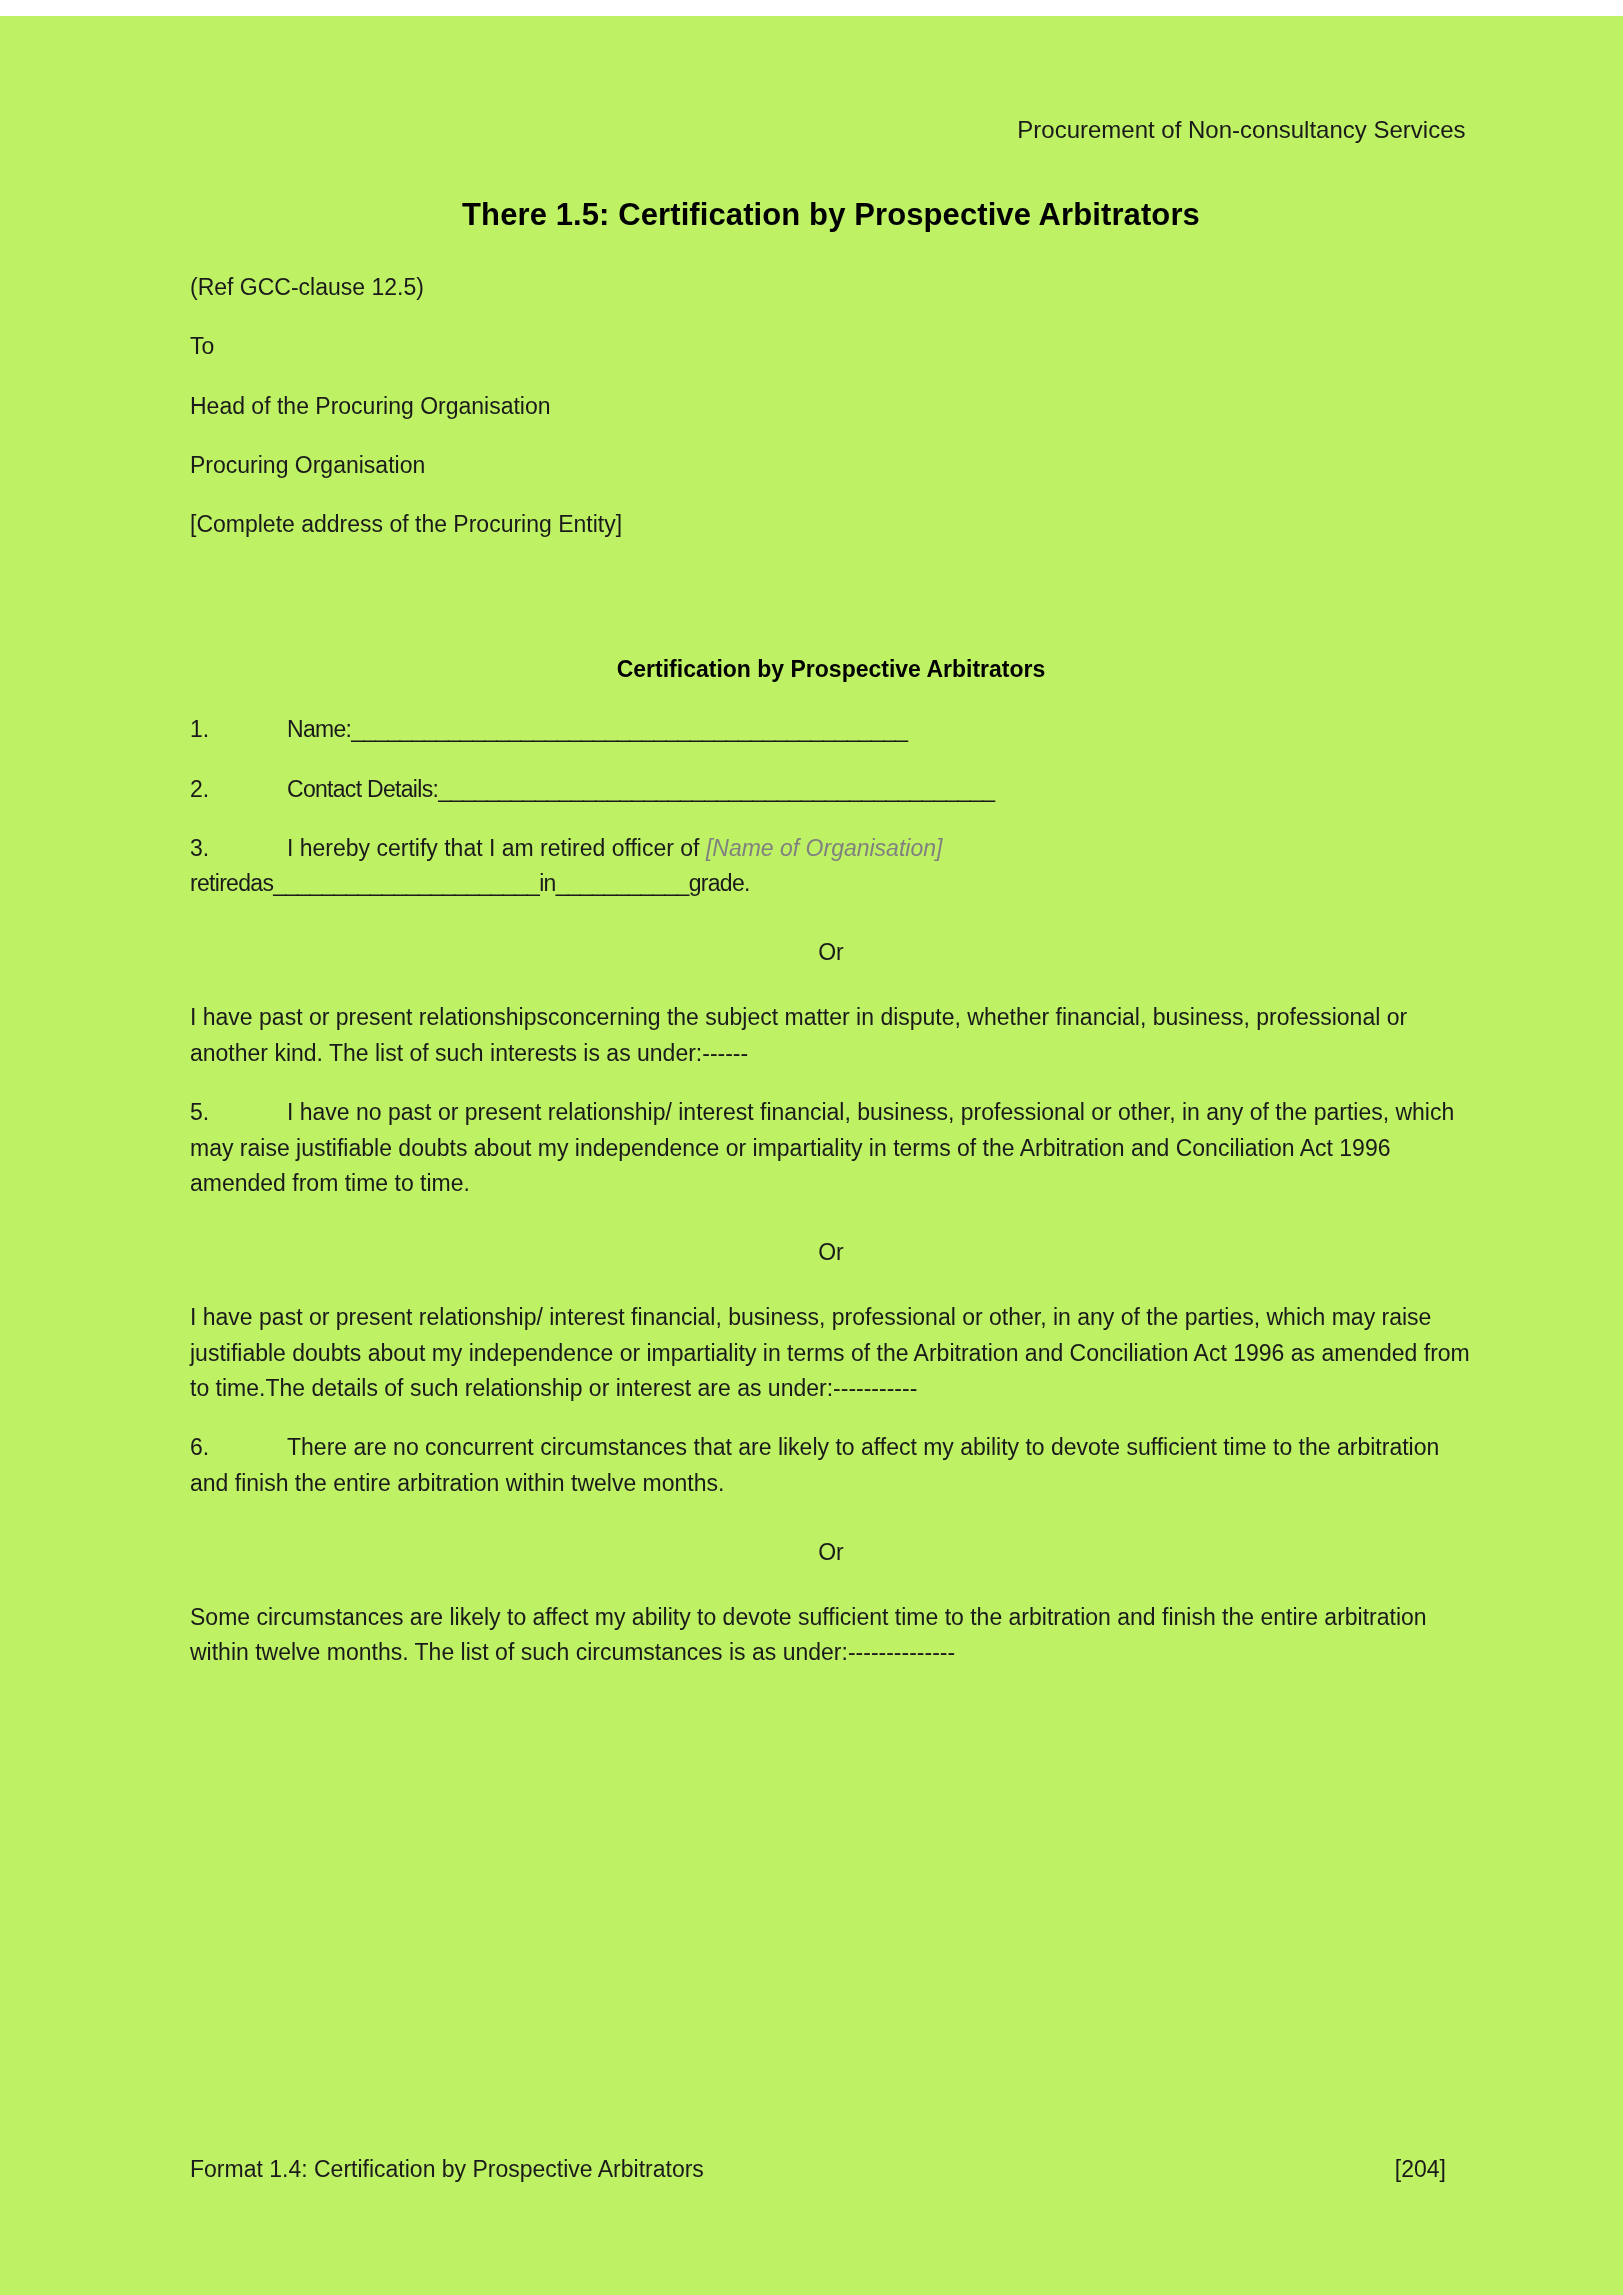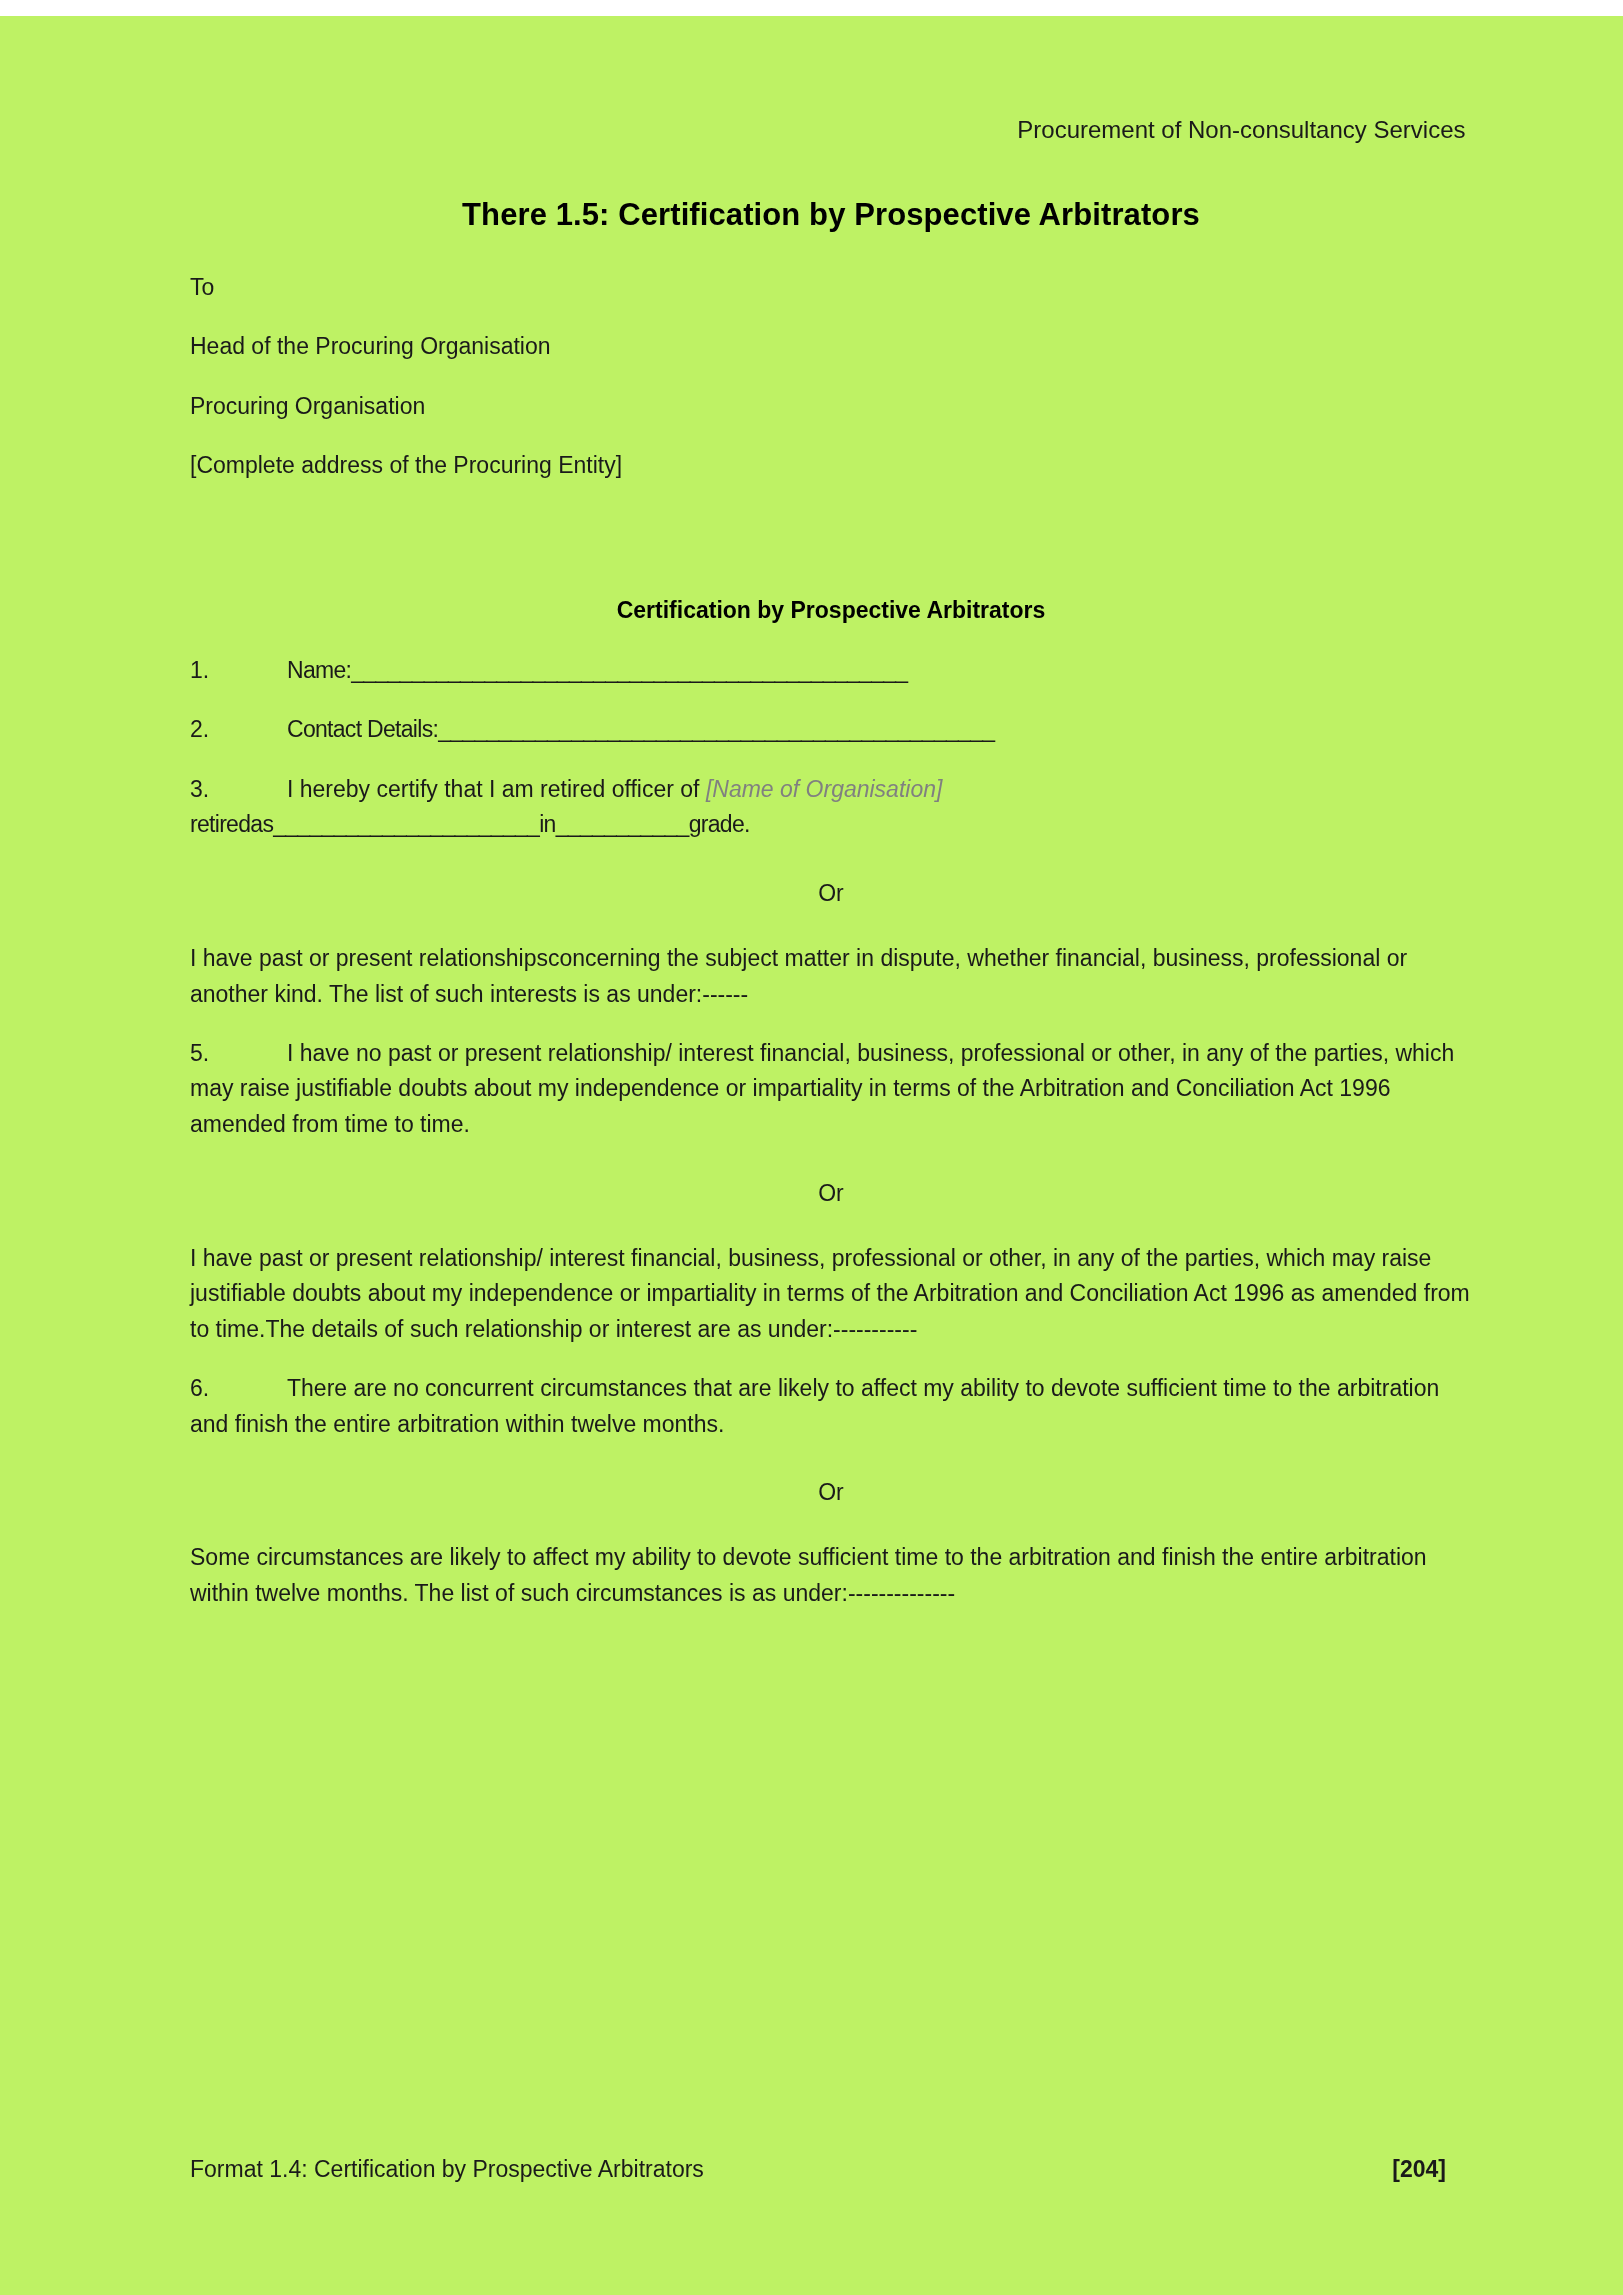--- a/index.html
+++ b/index.html
@@ -82,32 +82,32 @@
     right: 151px;
     bottom: 128px;
     display: flex;
     justify-content: space-between;
     align-items: baseline;
     font-size: 23px;
     color: #1a1a1a;
   }
   .footer-right {
     padding-right: 26px;
-    font-weight: bold;
   }
 </style>
 </head>
 <body>
 
 <div class="page">
 
   <div class="header">Procurement of Non-consultancy Services</div>
 
   <h1 class="doc-title">There 1.5: Certification by Prospective Arbitrators</h1>
 
+  <p class="para">(Ref GCC-clause 12.5)</p>
 
   <p class="para">To</p>
 
   <p class="para">Head of the Procuring Organisation</p>
 
   <p class="para">Procuring Organisation</p>
 
   <p class="para">[Complete address of the Procuring Entity]</p>
 
   <div class="spacer-top"></div>

